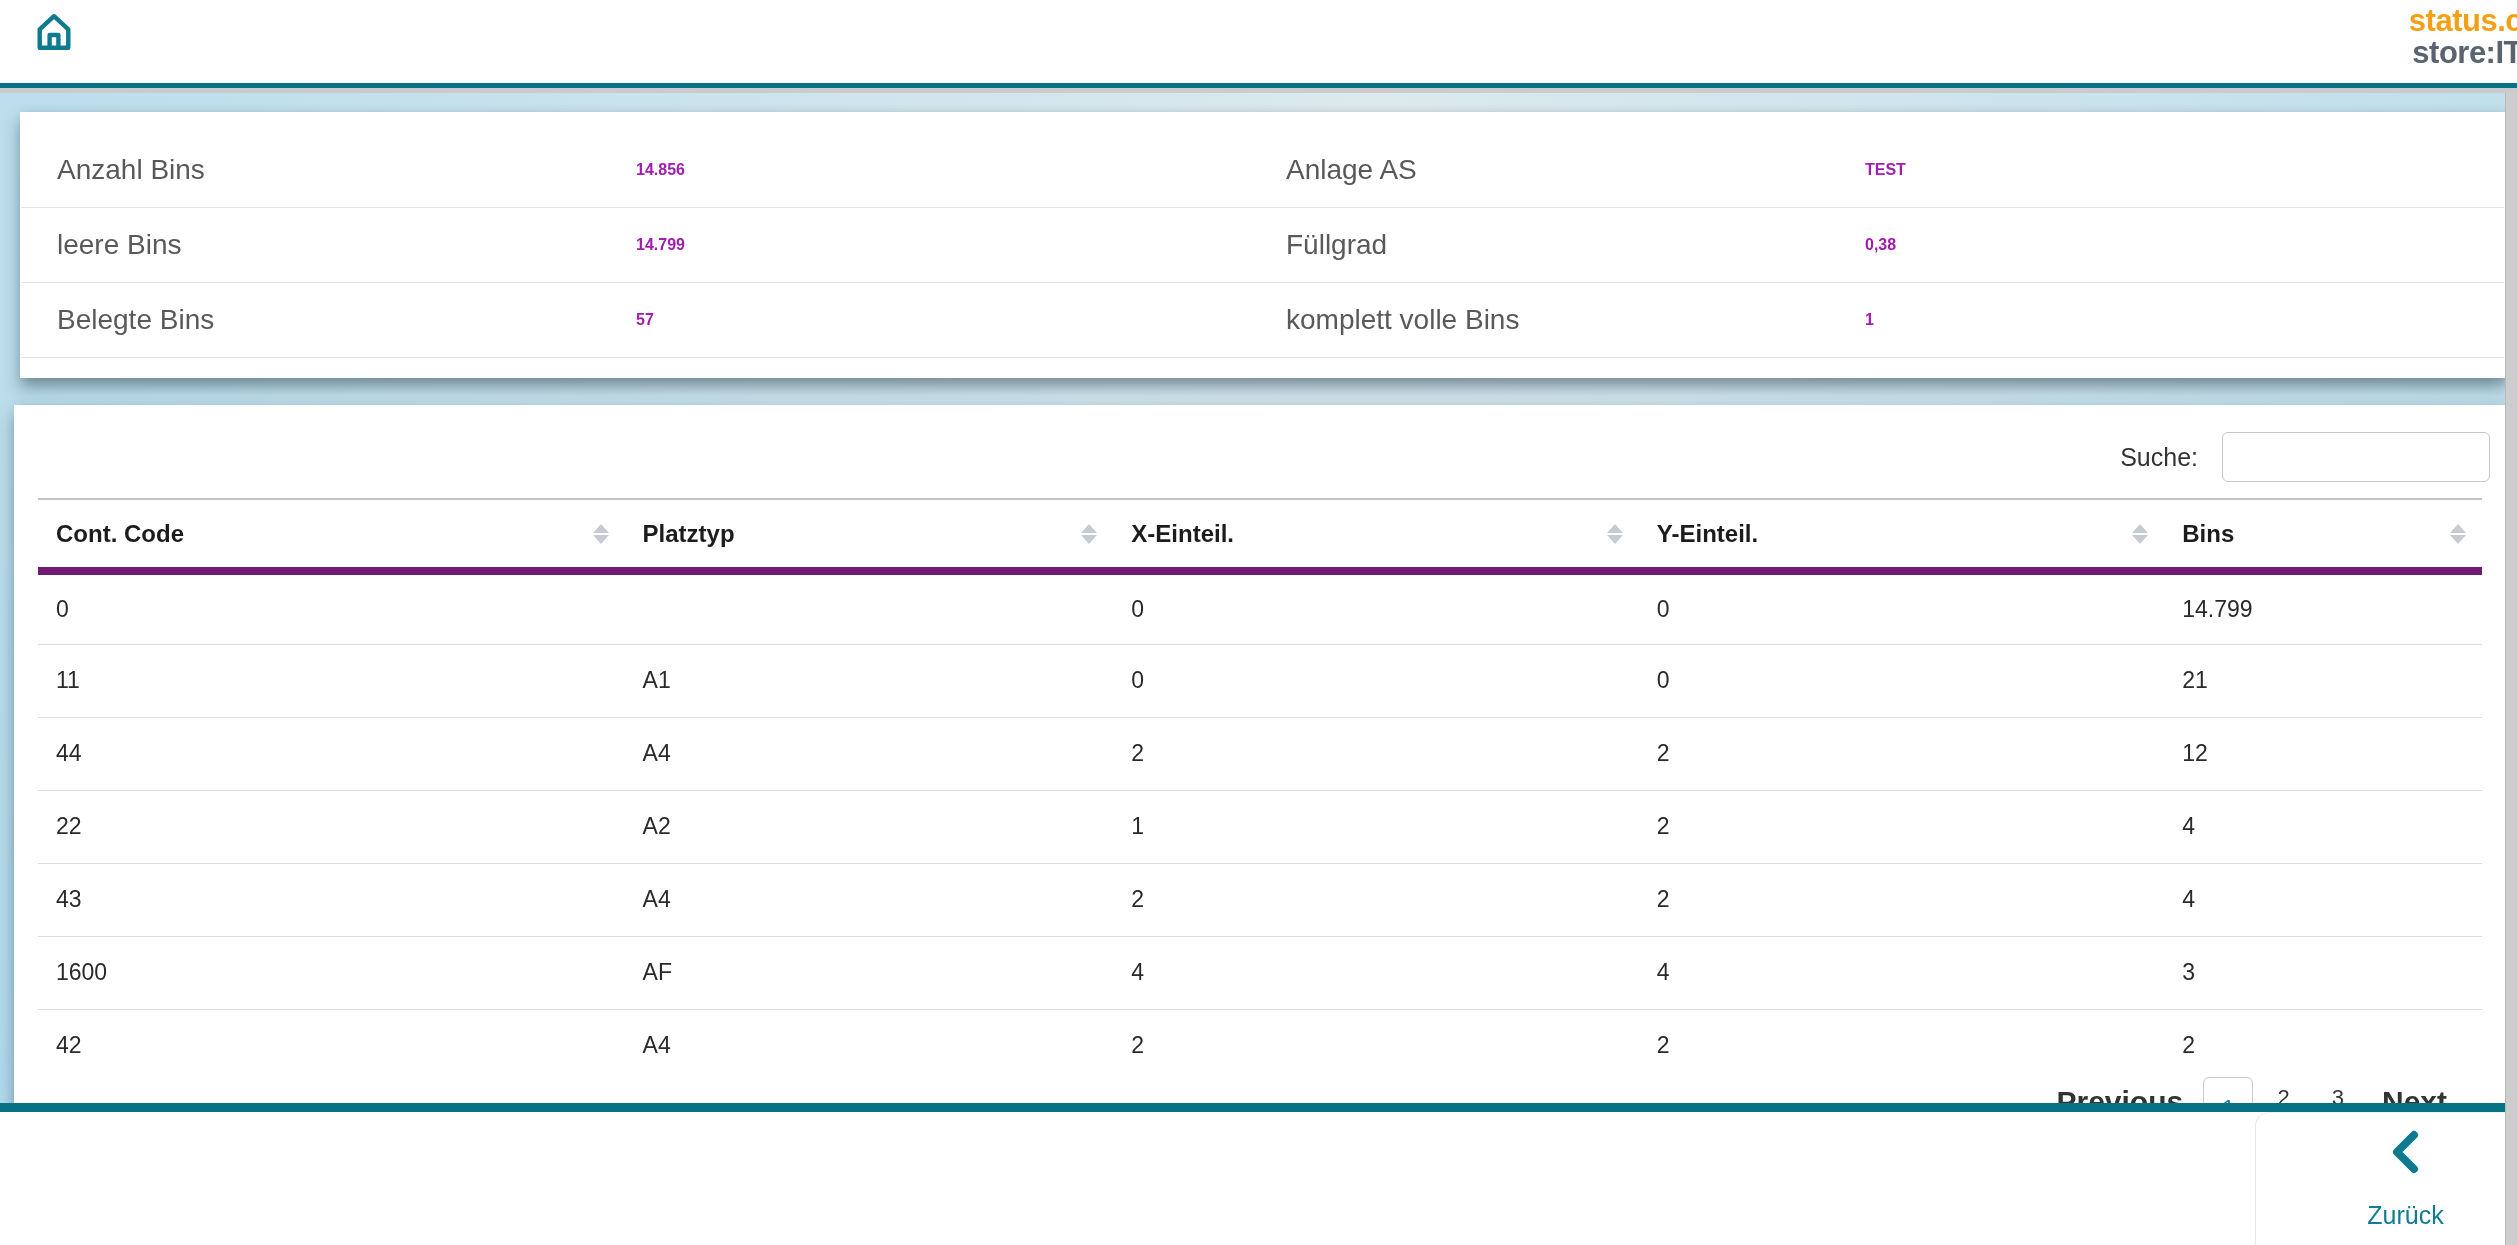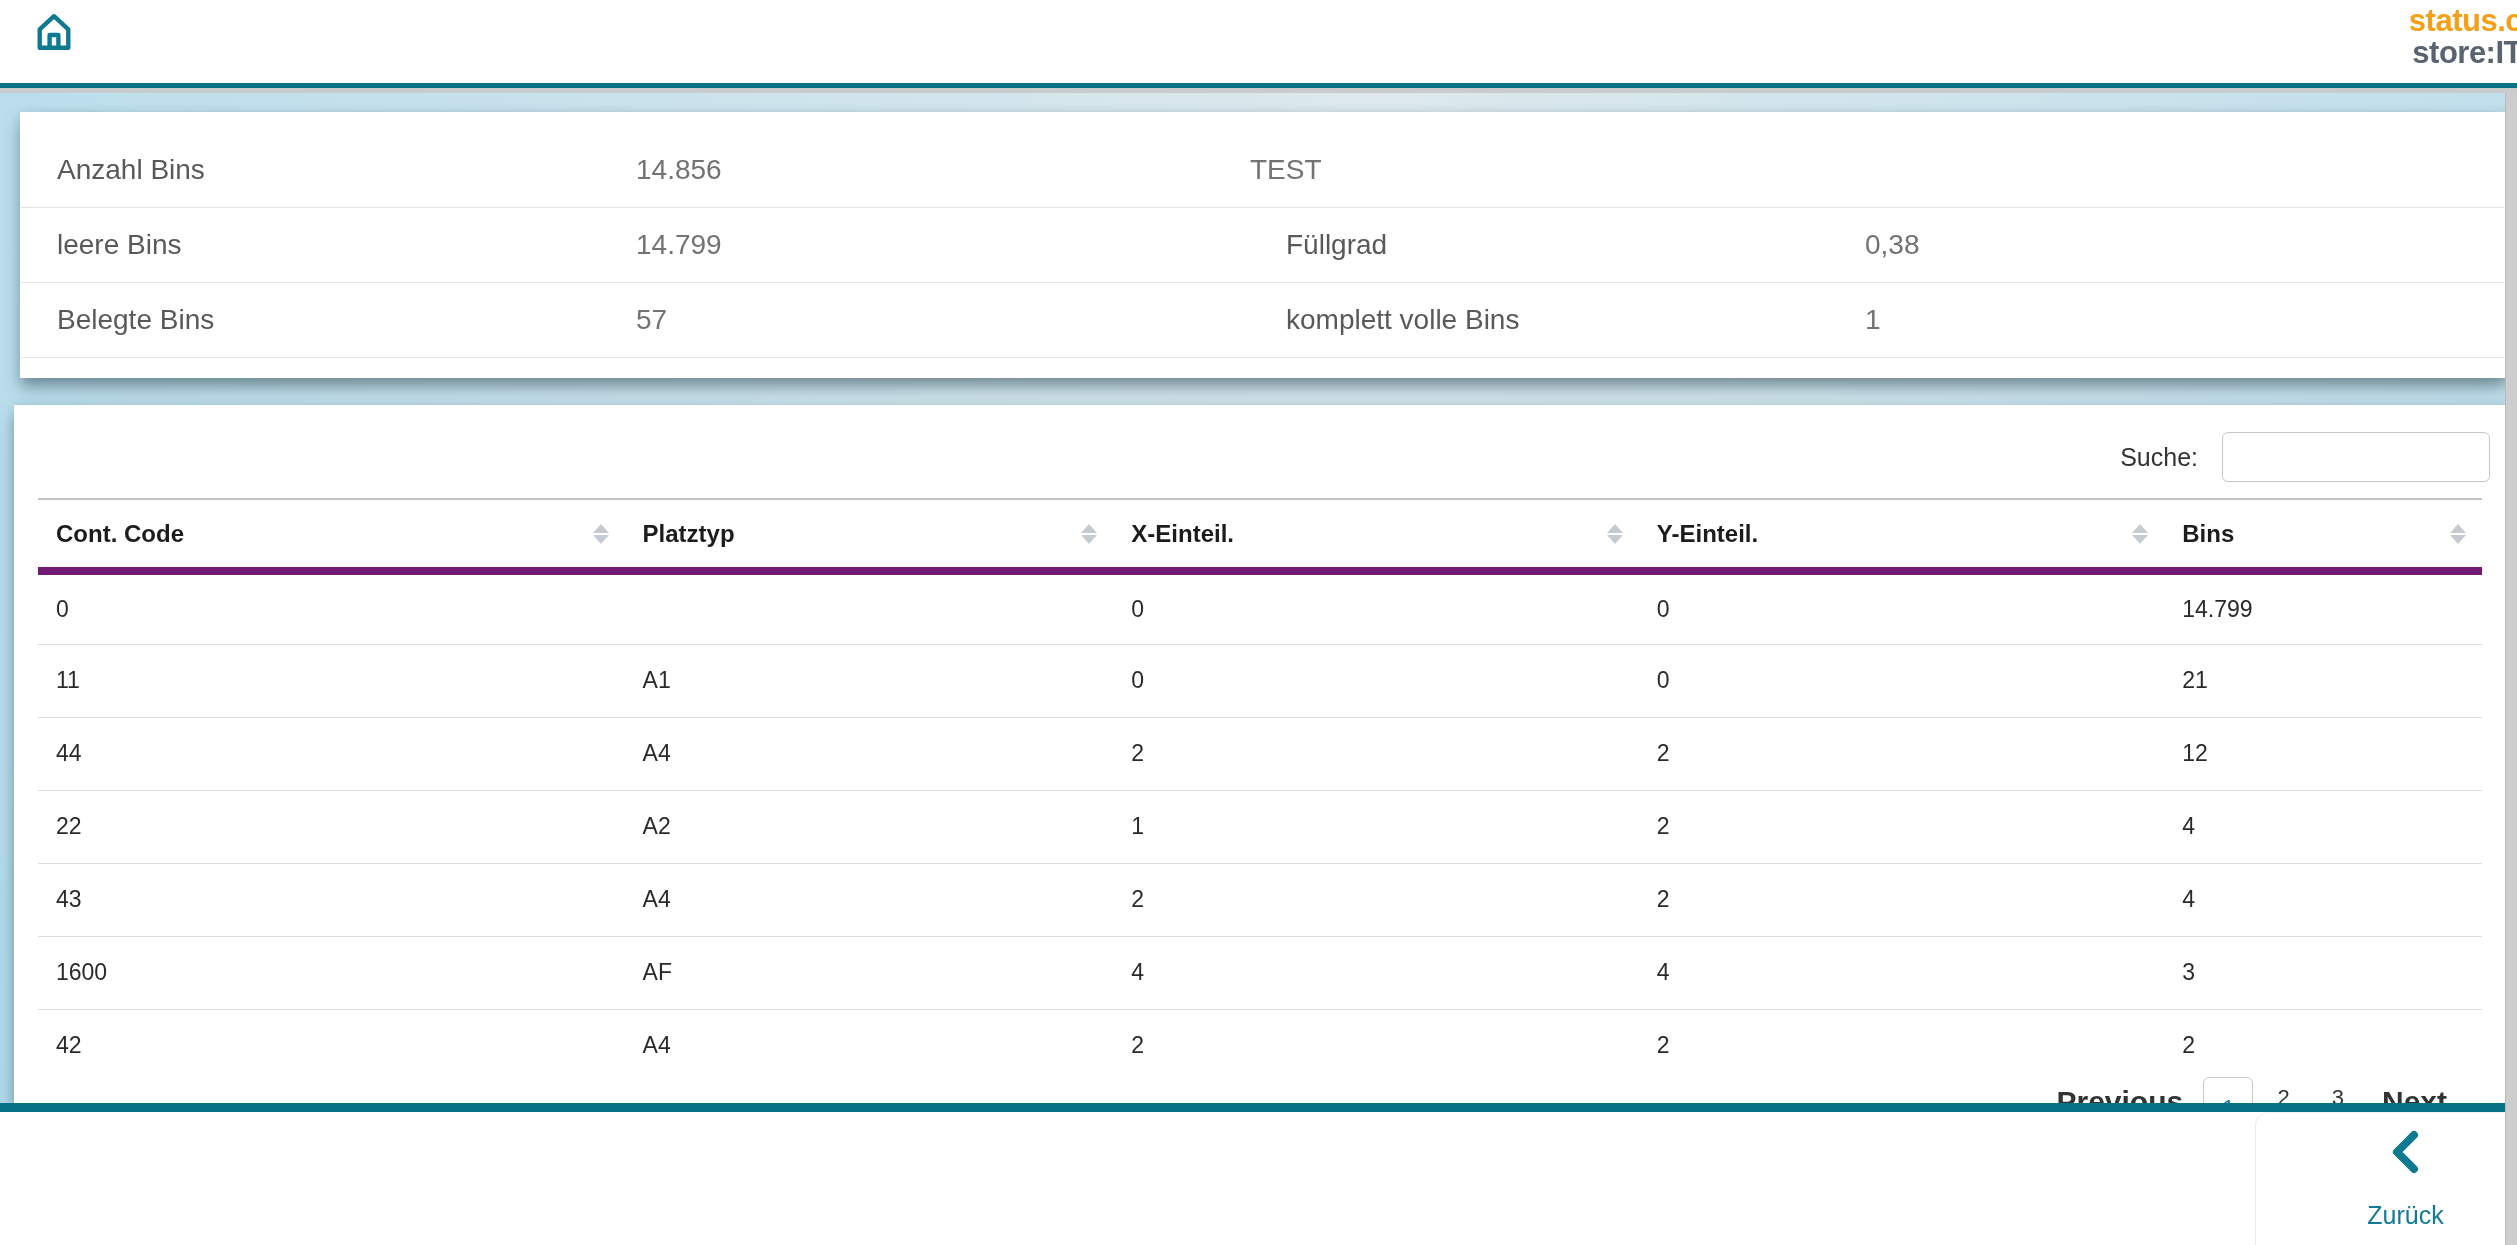--- a/index.html
+++ b/index.html
@@ -44,21 +44,21 @@
   }
 
   
   .stats-panel { left:20px; top:112px; width:2485px; height:266px; padding-top:21px; }
   .stats-row {
     display:grid; grid-template-columns:615px 614px 615px 1fr;
     height:75px; align-items:center; margin:0 1px;
     border-bottom:1px solid #e3e3e3;
   }
   .stat-label { padding-left:36px; font-size:28px; color:#595959; }
-  .stat-value { font-size:28px; font-weight:normal; color:#737373; }
+  .stat-value { font-size:16px; font-weight:bold; color:#a21caf; }
 
   
   .table-panel { left:14px; top:405px; width:2492px; height:698px; padding-top:93px; overflow:hidden; }
 
   .search-box { position:absolute; top:27px; right:16px; display:flex; align-items:center; gap:24px; }
   .search-box label { font-size:25px; color:#333; }
   .search-box input {
     width:268px; height:50px; border:1px solid #c6c6c6; border-radius:6px;
     font-size:22px; padding:0 12px; background:#fff; outline:none;
   }
@@ -125,20 +125,21 @@
   </div>
 </div>
 
 <div class="work-bg"></div>
 <div class="scroll-track"></div>
 
 <div class="panel stats-panel">
   <div class="stats-row">
     <div class="stat-label">Anzahl Bins</div>
     <div class="stat-value">14.856</div>
+    <div class="stat-label">Anlage AS</div>
     <div class="stat-value">TEST</div>
   </div>
   <div class="stats-row">
     <div class="stat-label">leere Bins</div>
     <div class="stat-value">14.799</div>
     <div class="stat-label">Füllgrad</div>
     <div class="stat-value">0,38</div>
   </div>
   <div class="stats-row">
     <div class="stat-label">Belegte Bins</div>

